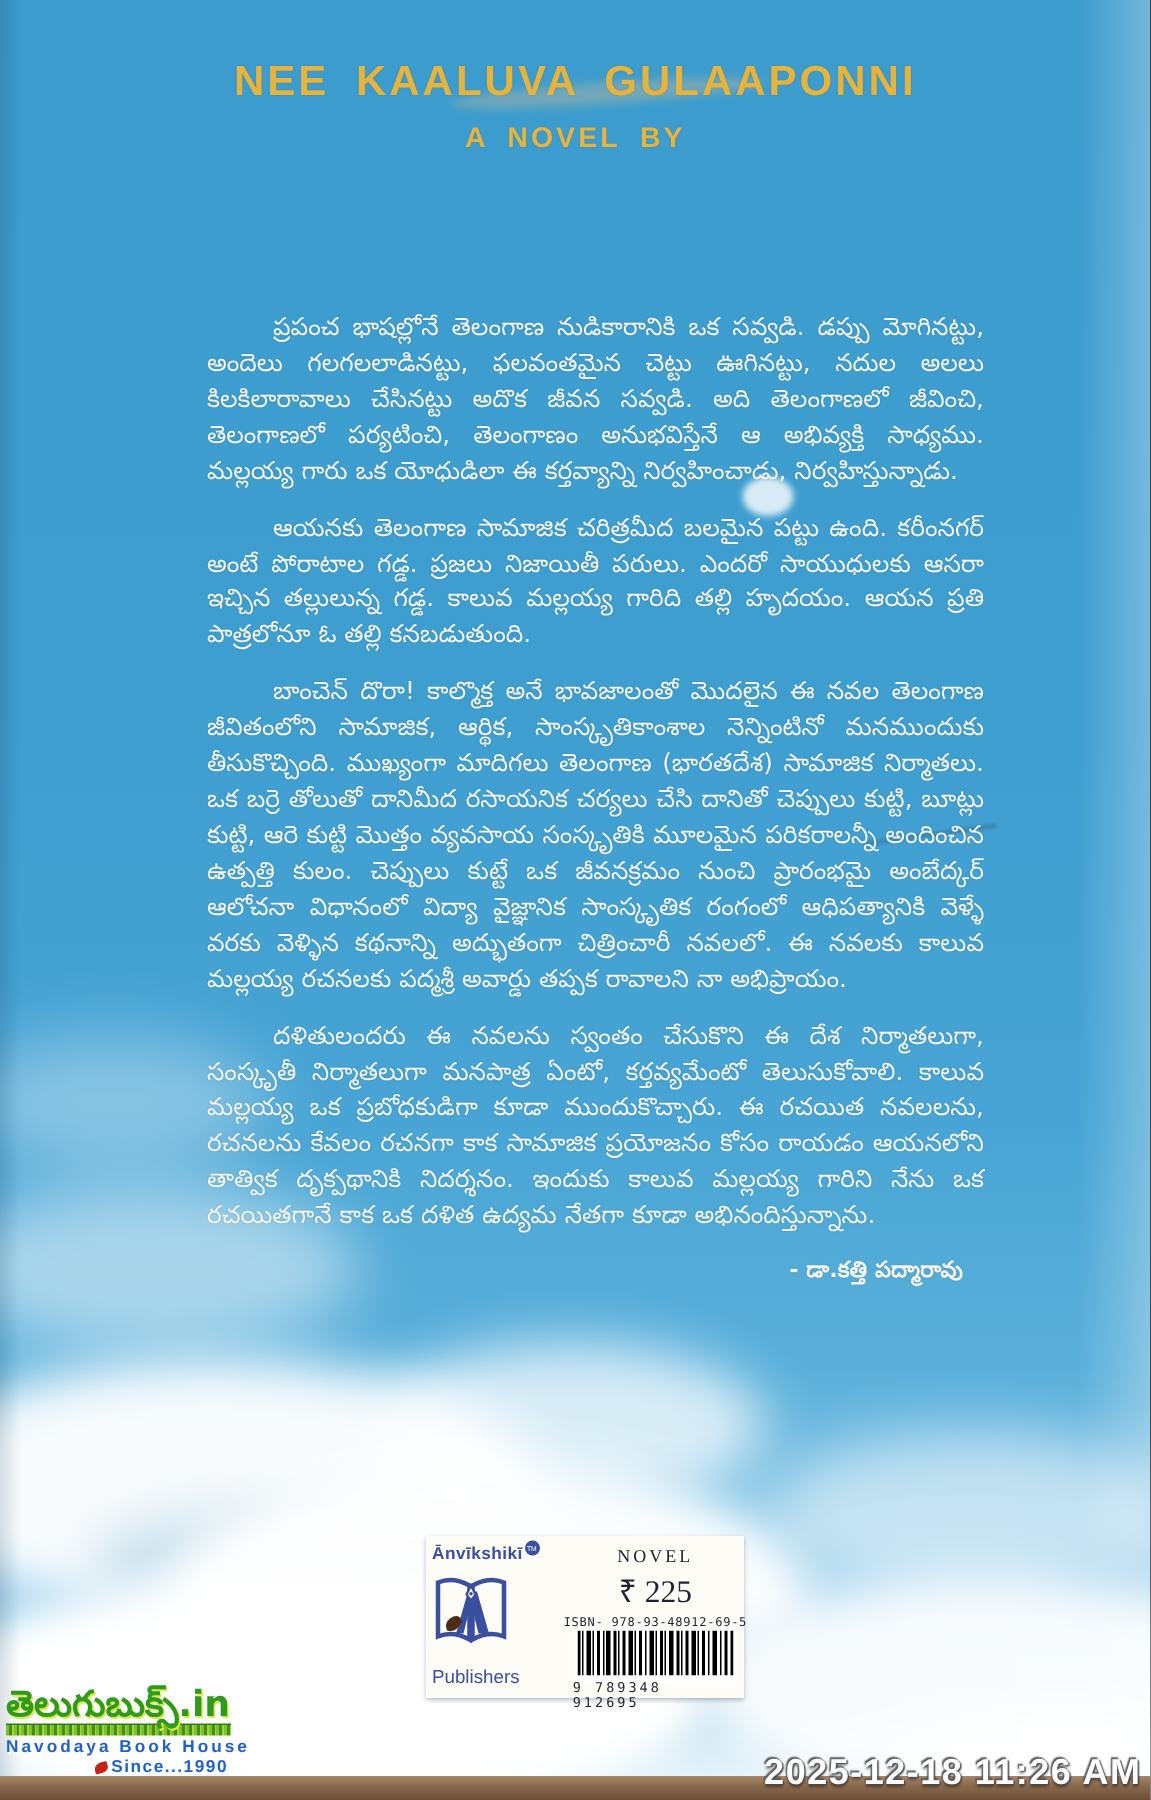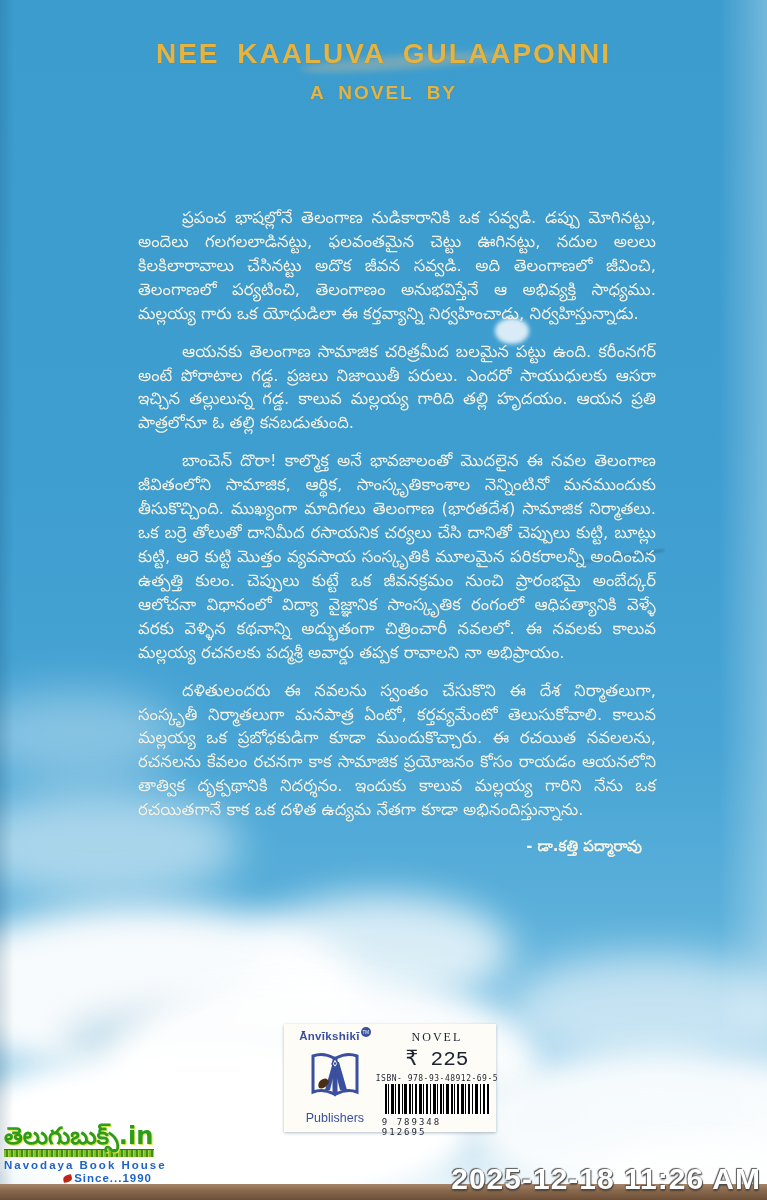--- a/index.html
+++ b/index.html
@@ -42,46 +42,46 @@
     font-size:16.5px;line-height:1.45;font-family:"DejaVu Sans",sans-serif;
     text-shadow:0 0 1px rgba(20,60,90,.25);}
   .body-text p{margin:0 0 14px 0;text-indent:44px;text-align:justify;}
   .signature{margin-top:6px;text-align:right;padding-right:14px;font-size:15px;font-weight:bold;}
   
   .pub{position:absolute;left:284px;top:1024px;width:212px;}
   .pub-banner{background:#e02418;color:#fff;text-align:center;
     font-family:"Liberation Serif",serif;font-size:12.5px;letter-spacing:.5px;
     padding:6px 2px 5px 2px;}
   .pub-box{background:#fdfcf7;display:flex;padding:4px 4px 6px 4px;height:98px;box-shadow:0 1px 3px rgba(0,40,70,.3);}
-  .pub-left{width:46%;display:flex;flex-direction:column;align-items:center;justify-content:space-between;color:#3a4f9e;}
+  .pub-left{width:46%;display:flex;flex-direction:column;align-items:flex-start;justify-content:space-between;color:#3a4f9e;}
   .pub-name-row{display:flex;align-items:flex-start;gap:1px;margin-top:2px;}
   .pub-name{font-size:11.5px;font-weight:bold;letter-spacing:.3px;}
   .tm{width:10px;height:10px;border-radius:50%;background:#3a4f9e;color:#fff;font-size:4.5px;
     display:flex;align-items:center;justify-content:center;margin-top:-3px;}
   .pub-publishers{font-size:12.5px;color:#3a4f9e;margin-bottom:1px;}
   .pub-right{width:54%;display:flex;flex-direction:column;align-items:center;color:#1d2330;}
   .genre{font-family:"Liberation Serif",serif;font-size:12px;letter-spacing:2px;margin-top:2px;}
-  .price{font-family:Liberation Mono, monospace;font-size:21px;margin-top:1px;}
+  .price{font-family:Liberation Serif, serif;font-size:21px;margin-top:1px;}
   .isbn-row{font-family:"DejaVu Sans Mono",monospace;font-size:8px;letter-spacing:.5px;margin-top:3px;white-space:nowrap;}
   .barcode-wrap{margin-top:1px;background:#fff;padding:0 2px;}
   .barcode-digits{font-family:"DejaVu Sans Mono",monospace;font-size:9px;letter-spacing:2px;margin-top:-1px;}
   
   .watermark{position:absolute;left:4px;bottom:16px;width:158px;}
   .wm-site{color:#2f9b1c;font-weight:bold;font-size:24px;line-height:1;
     font-family:"DejaVu Sans",sans-serif;text-shadow:1px 1px 0 #d9e84a;}
   .wm-grass{height:7px;margin-top:1px;width:150px;
     background:repeating-linear-gradient(90deg,#7fbf2a 0 2px,#3f8f18 2px 4px,#a4d43c 4px 5px);
     border-top:1px solid #2f7d12;}
   .wm-store{color:#1f63c8;font-weight:bold;font-size:11.5px;letter-spacing:2px;margin-top:2px;
     text-shadow:1px 1px 0 #ffffff;white-space:nowrap;}
   .wm-since-row{display:flex;align-items:center;justify-content:flex-end;gap:2px;margin-top:1px;padding-right:10px;}
   .bird{width:9px;height:7px;background:#c22417;border-radius:60% 10% 50% 10%;transform:rotate(-15deg);}
   .wm-since{color:#1f63c8;font-weight:bold;font-size:11.5px;letter-spacing:1px;text-shadow:1px 1px 0 #ffffff;}
   
-  .timestamp{position:absolute;right:6px;bottom:4px;color:#ffffff;font-weight:bold;font-size:30px;
+  .timestamp{position:absolute;right:6px;bottom:4px;color:#ffffff;font-weight:bold;font-size:24px;
     font-family:"Liberation Sans",sans-serif;letter-spacing:1px;
     text-shadow:-1px -1px 1px #5a5a5a,1px 1px 1px #4a4a4a,0 2px 2px rgba(0,0,0,.4);}
 </style>
 </head>
 <body>
 
 <div class="frame">
 
   <div class="cloud c7"></div>
   <div class="cloud c6"></div>

